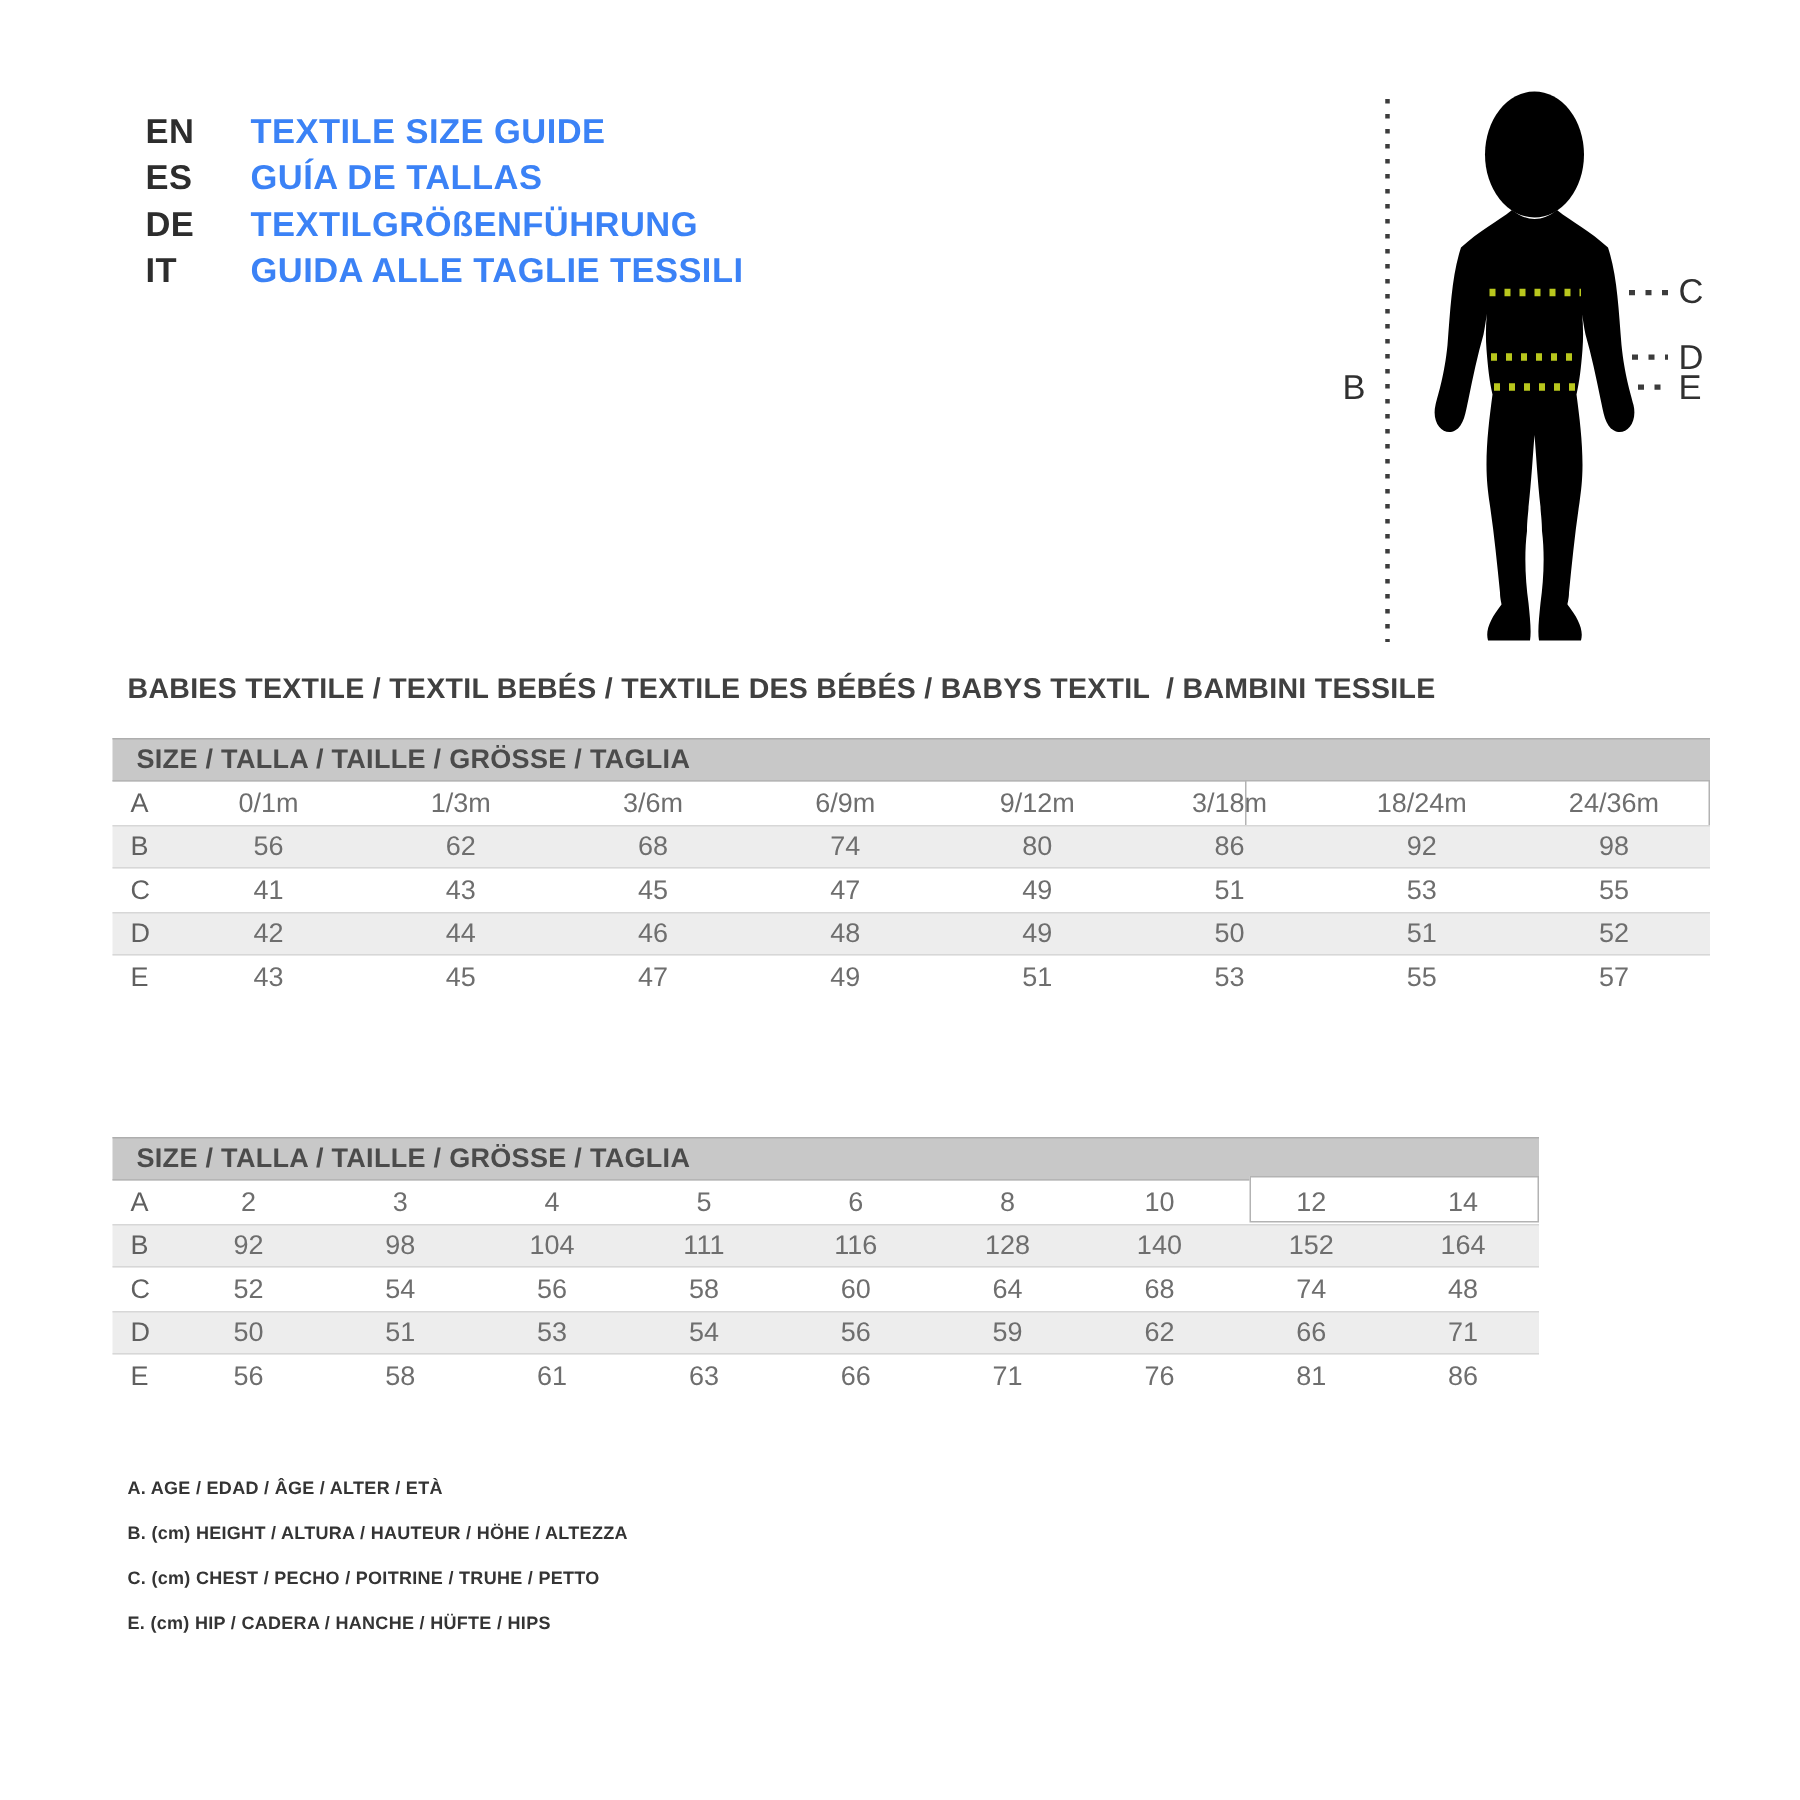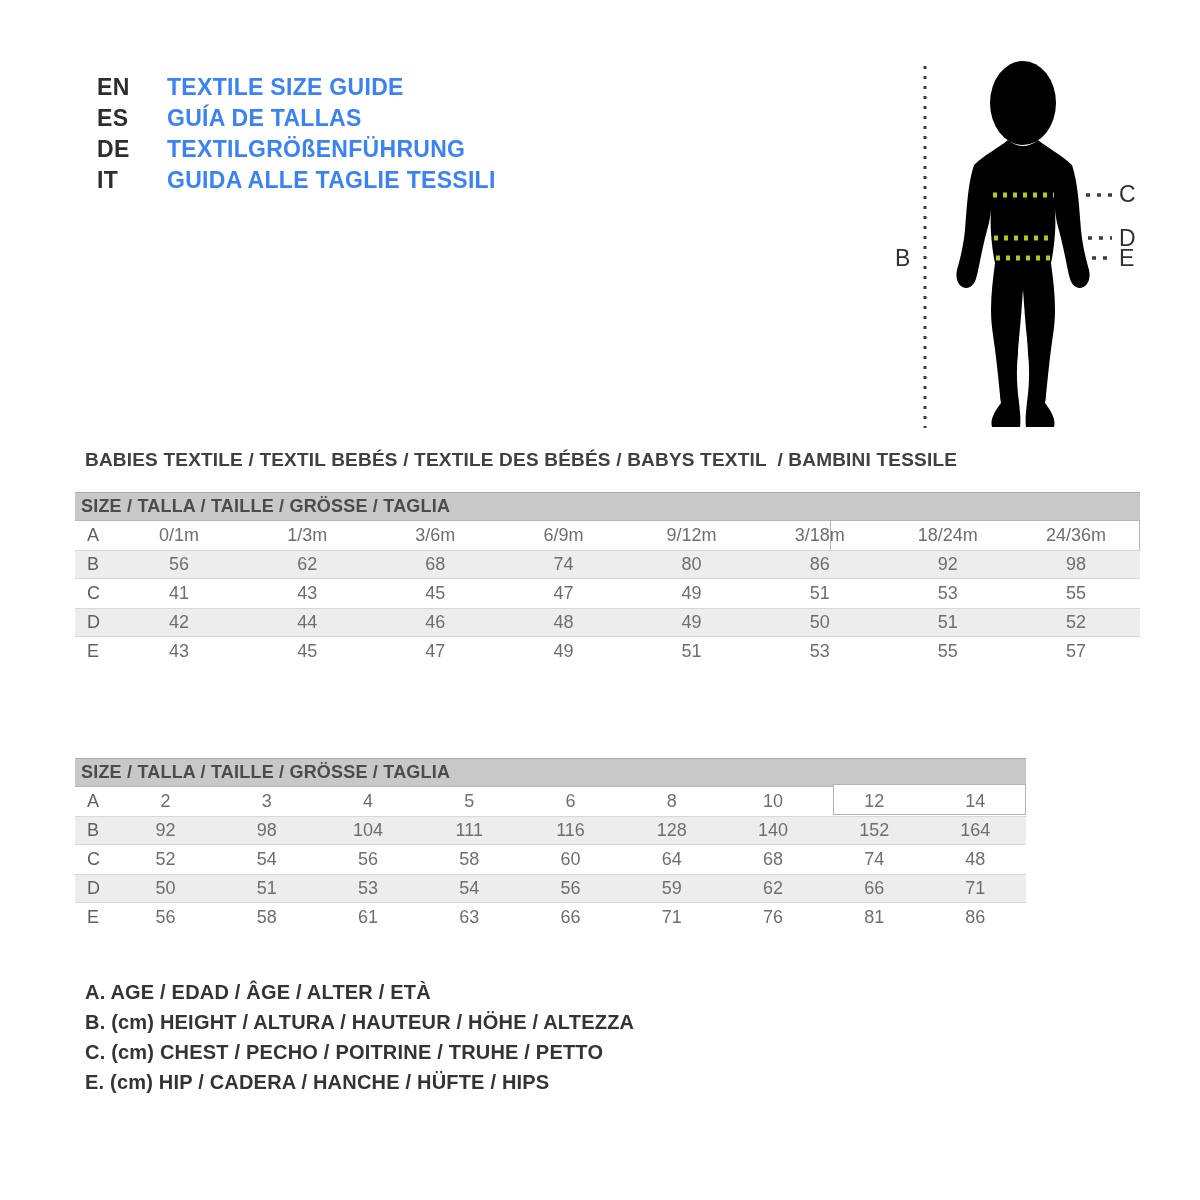--- a/index.html
+++ b/index.html
@@ -20,36 +20,36 @@
   .figure-svg text { font-family:"Liberation Sans","DejaVu Sans",sans-serif; font-size:23px; fill:#303030; }
 
   
   .section-title { position:absolute; left:85px; font-size:19px; font-weight:bold; color:#404040; letter-spacing:0.2px; white-space:pre; }
 
   
   .size-table { position:absolute; }
   .size-header {
     position:relative; z-index:0; height:29px; background:#c8c8c8;
     border-top:1px solid #aeaeae; border-bottom:1px solid #b5b5b5;
-    font-size:18px; font-weight:bold; color:#4b4b4b; line-height:27px; padding-left:6px;
+    font-size:18px; font-weight:bold; color:#4b4b4b; line-height:27px; padding-left:16px;
     letter-spacing:0.2px;
   }
   .sel-box { position:absolute; background:#ffffff; border:1px solid #b3b3b3; z-index:1; }
   .trow {
     position:relative; z-index:2; display:grid; height:29px; align-items:center;
     grid-template-columns:40px repeat(var(--cols),1fr);
   }
   .trow.stripe { background:#ededed; border-top:1px solid #d7d7d7; border-bottom:1px solid #d7d7d7; }
   .cell { font-size:18px; color:#6e6e6e; }
   .cell.label { padding-left:12px; color:#606060; }
   .cell.val { text-align:center; }
 
   
   .legend { position:absolute; left:85px; top:977px; }
-  .legend-item { height:30px; line-height:30px; font-size:20px; font-weight:bold; color:#343434; letter-spacing:0.2px; white-space:pre; }
+  .legend-item { height:30px; line-height:30px; font-size:12px; font-weight:bold; color:#343434; letter-spacing:0.2px; white-space:pre; }
 </style>
 </head>
 <body>
 
 <div class="page">
 
   <div class="lang-block">
     <div class="lang-row">
       <span class="lang-code">EN</span>
       <span class="lang-title">TEXTILE SIZE GUIDE</span>

